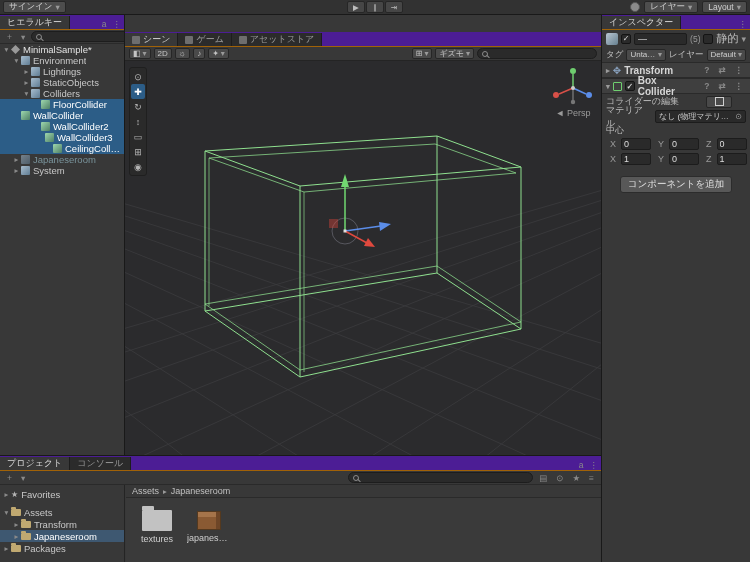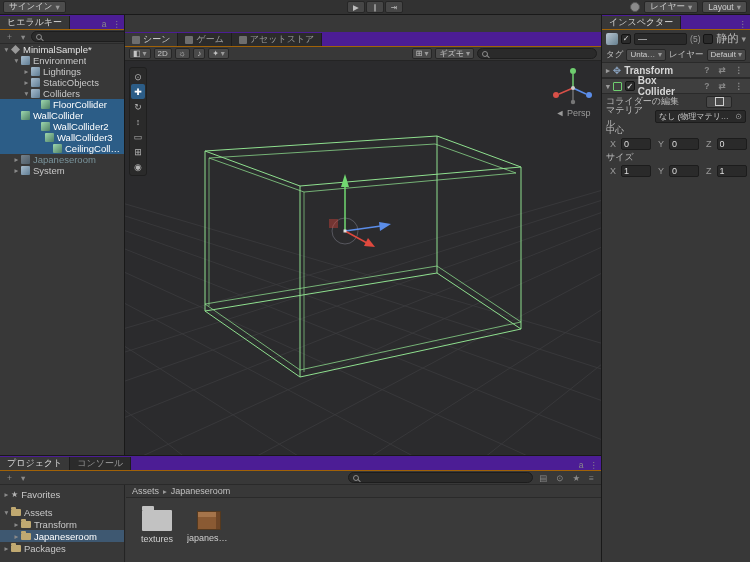--- a/index.html
+++ b/index.html
@@ -419,32 +419,32 @@
   </div>
   <div class="i-row">
     <span class="axis-l">X</span>
     <input class="vf" value="0" style="">
     <span class="axis-l">Y</span>
     <input class="vf" value="0" style="">
     <span class="axis-l">Z</span>
     <input class="vf" value="0" style="">
   </div>
 
-  <div class="i-row" style="height:12px">
-    <span class="plabel">サイズ</span>
-  </div>
   <div class="i-row">
     <span class="axis-l">X</span>
     <input class="vf" value="1" style="">
     <span class="axis-l">Y</span>
     <input class="vf" value="0" style="">
     <span class="axis-l">Z</span>
     <input class="vf" value="1" style="">
   </div>
 
+  <div class="add-comp">
+    <span>コンポーネントを追加</span>
+  </div>
 </div>
 
 <div id="project" class="panel">
   <div class="tabbar">
     <div class="tab active">
       <span>プロジェクト</span>
     </div>
     <div class="tab">
       <span>コンソール</span>
     </div>

